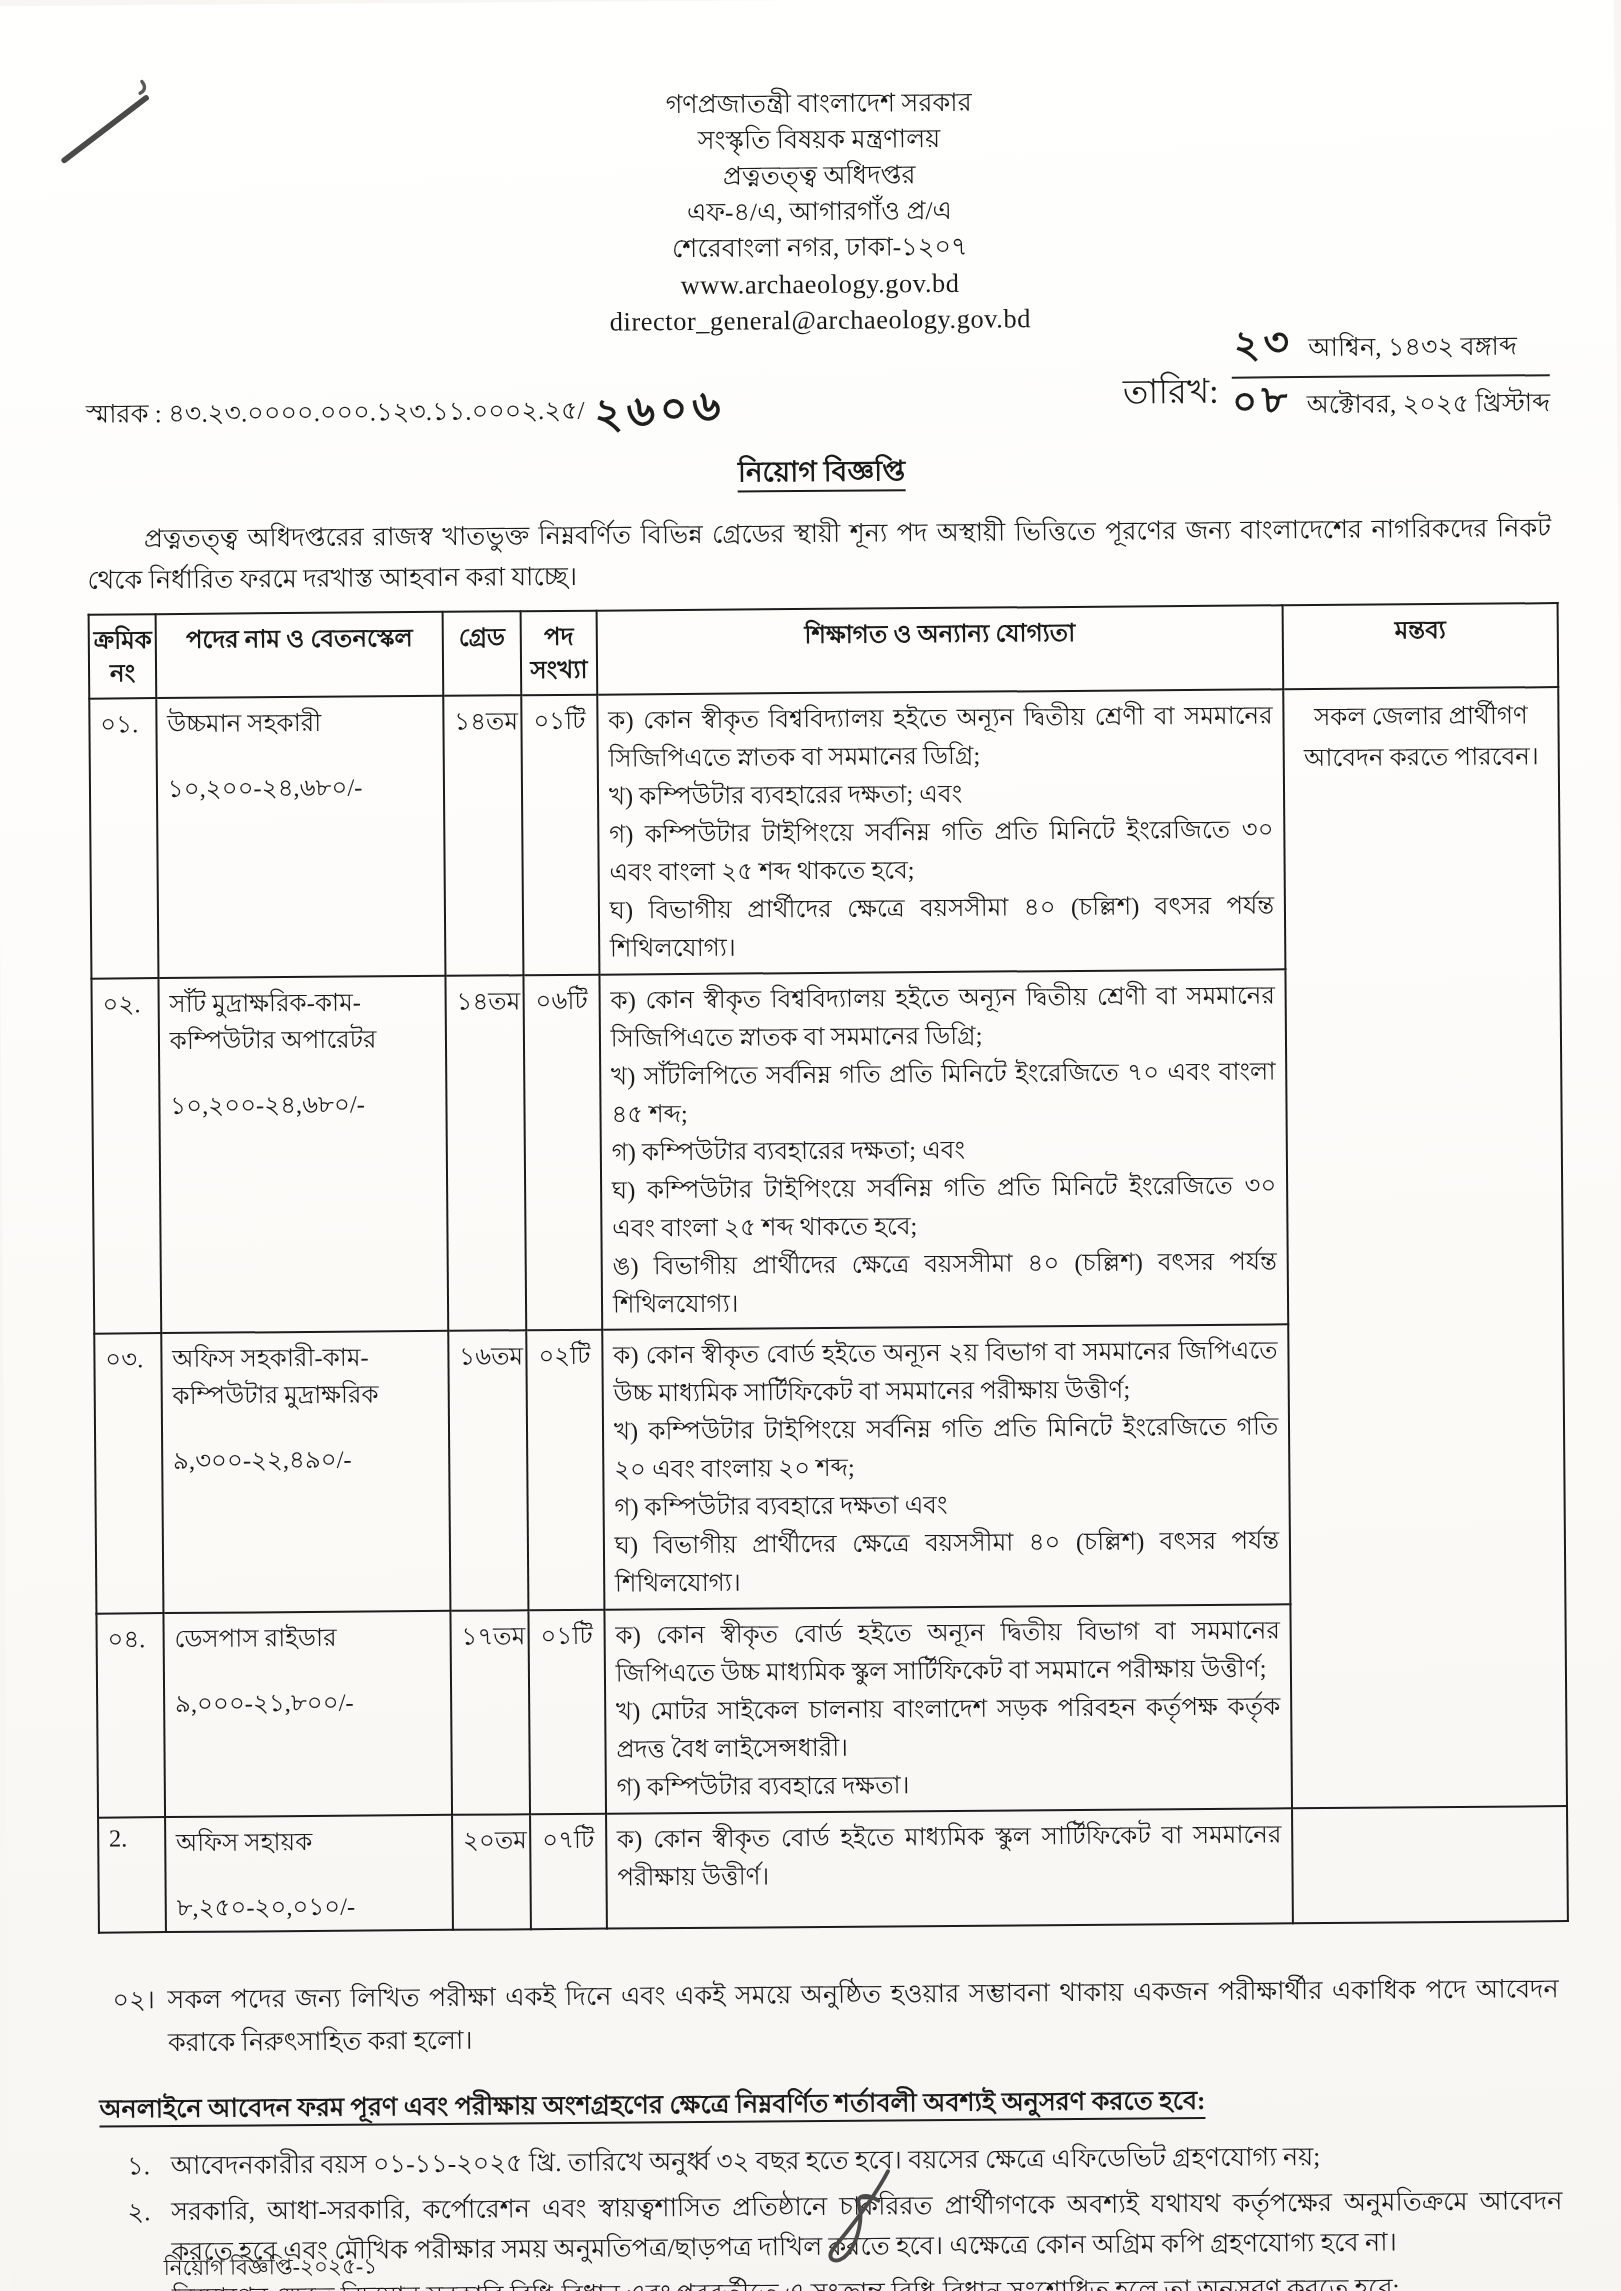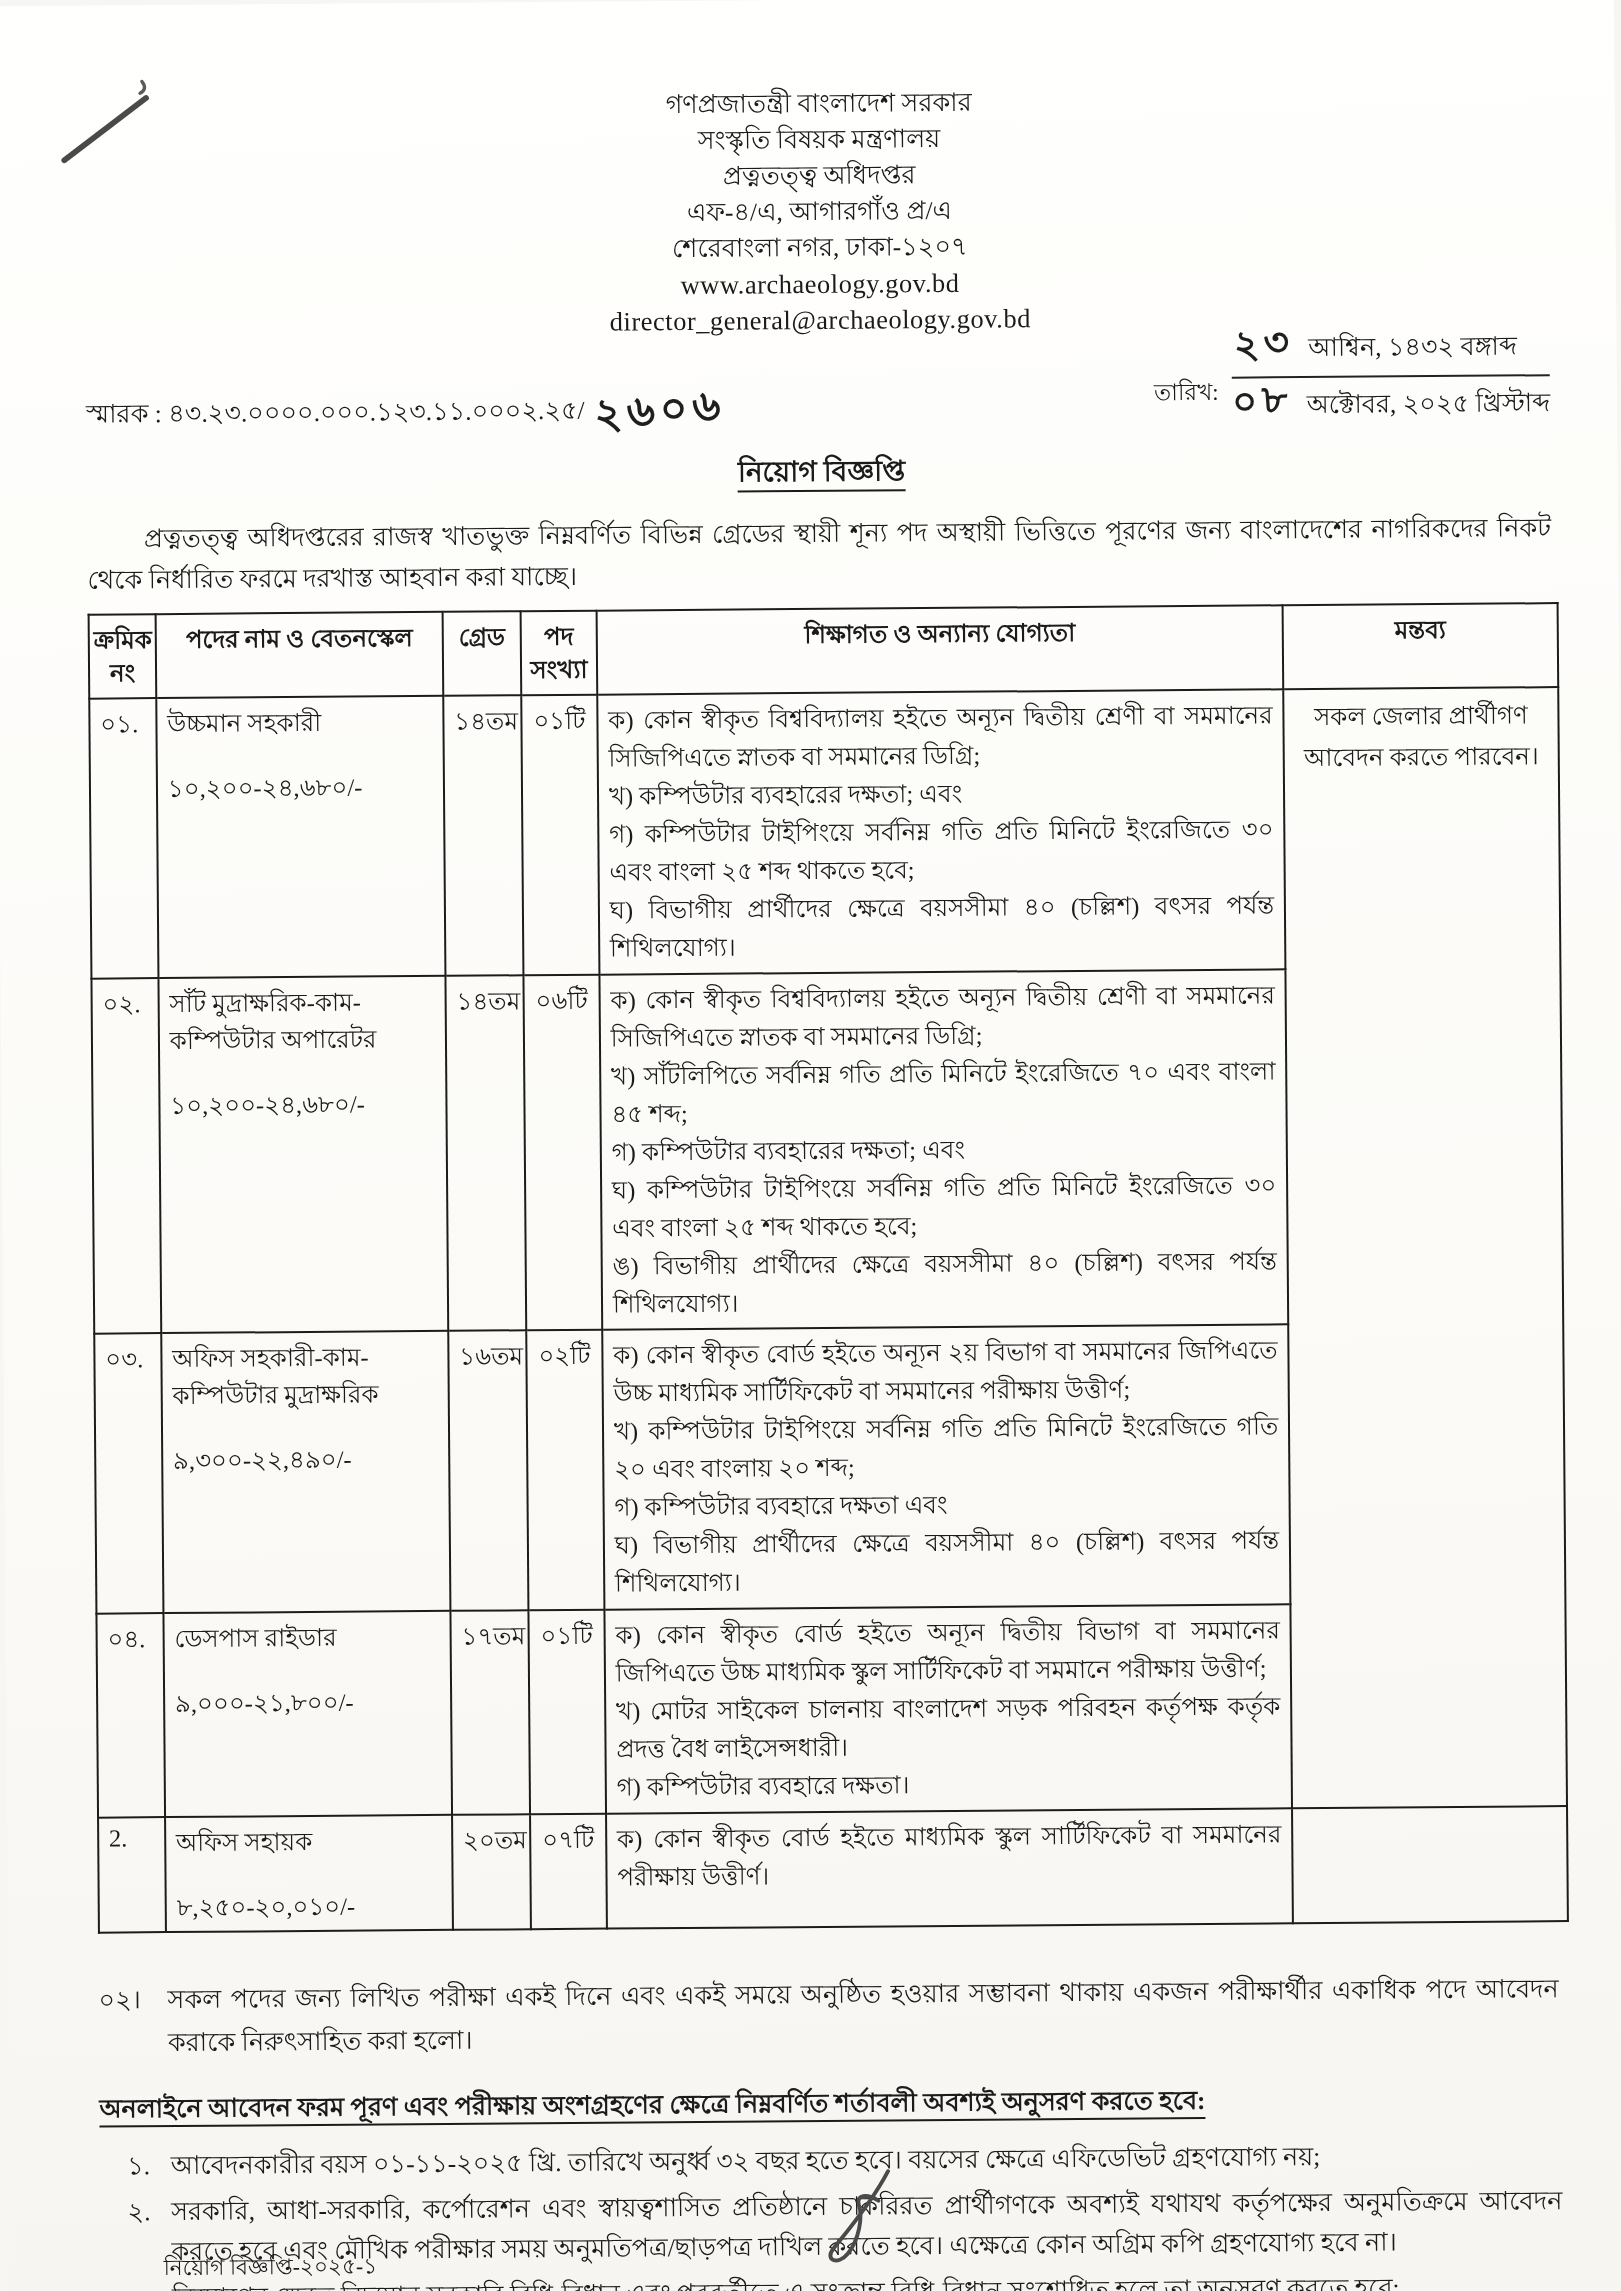--- a/index.html
+++ b/index.html
@@ -22,21 +22,21 @@
   .letterhead .latin{font-size:26.5px;letter-spacing:0.5px;}
   
   .memo-row{display:flex;justify-content:space-between;align-items:flex-end;margin-top:25.5px;}
   .memo{font-size:25.5px;white-space:nowrap;}
   .hw{
     display:inline-block;font-size:43px;font-weight:600;line-height:.9;
     letter-spacing:4.9px;transform:rotate(-4deg);color:#1f1f1f;
   }
   .memo .hw{margin-left:9.8px;vertical-align:-5.9px;}
   .dateblock{display:flex;align-items:center;gap:13.7px;margin-top:-35px;margin-right:5.9px;}
-  .dateblock .lbl{font-size:23px;padding-top:33px;}
+  .dateblock .lbl{font-size:34px;padding-top:33px;}
   .fraction{display:inline-block;text-align:left;}
   .fraction .top{border-bottom:2.9px solid #222;padding:0 5.9px 5.9px 2px;}
   .fraction .bot{padding-top:3.9px;}
   .fraction .printed{font-size:25.5px;}
   .fraction .hw{font-size:39px;margin-right:9.8px;}
   
   .doc-title{
     text-align:center;margin-top:17.6px;font-size:28px;font-weight:bold;
   }
   .doc-title span{border-bottom:2.9px solid #1b1b1b;padding-bottom:2.9px;}
@@ -66,21 +66,21 @@
   td.qual div{line-height:38px;text-align:justify;}
   td.note{text-align:center;line-height:41px;padding-top:37px;font-size:24.5px;}
   tr.r1 td{height:251px;}
   tr.r2 td{height:323px;}
   tr.r3 td{height:220px;}
   tr.r4 td{height:184px;}
   tr.r5 td{height:94px;}
   
   .hang{font-size:25.5px;line-height:43px;text-align:justify;}
   .para02{margin-top:45px;padding-left:69px;position:relative;padding-right:9.8px;}
-  .para02 .num{position:absolute;left:0;top:0;}
+  .para02 .num{position:absolute;left:14px;top:0;}
   .cond-head{margin-top:25.5px;font-size:25.5px;font-weight:bold;}
   .cond-head span{border-bottom:2.5px solid #1b1b1b;padding-bottom:2px;}
   .cond-list{margin-top:13.7px;}
   .cond-item{position:relative;padding-left:71px;padding-right:7.8px;font-size:25.5px;line-height:40px;text-align:justify;margin-top:5.9px;}
   .cond-item .num{position:absolute;left:27.4px;top:0;}
   
   .footer-note{position:absolute;left:153px;bottom:9.8px;font-size:21.6px;}
   
   .ink{position:absolute;pointer-events:none;}
   .ink-topleft{left:39px;top:39px;}

